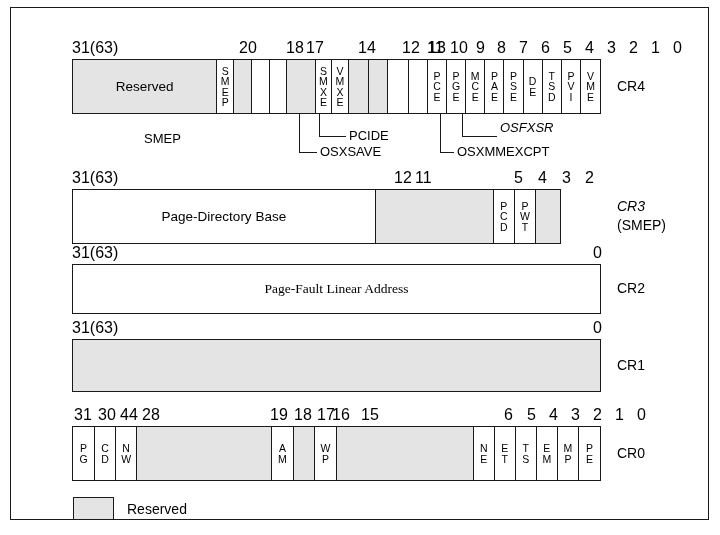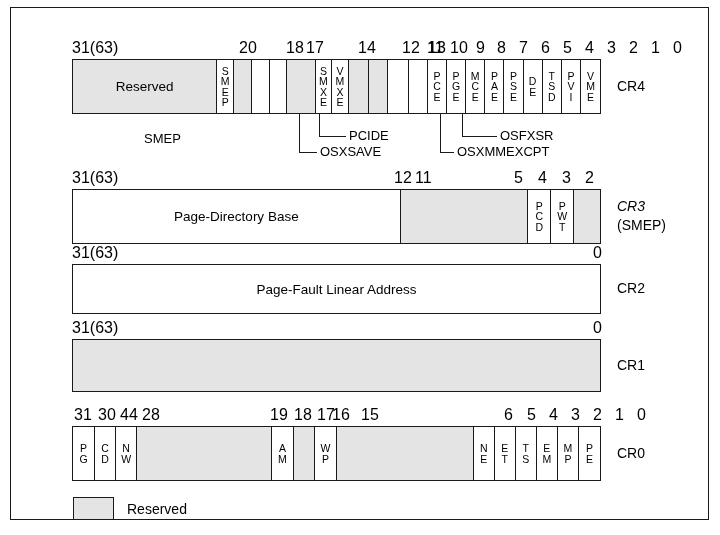--- a/index.html
+++ b/index.html
@@ -199,33 +199,33 @@
   <div class="lead-corner" style="left:288px;top:106px;width:17px;height:38px;"></div>
   <span class="callout-text" style="left:309px;top:136px;">OSXSAVE</span>
 
   <div class="lead-corner" style="left:308px;top:106px;width:26px;height:22px;"></div>
   <span class="callout-text" style="left:338px;top:120px;">PCIDE</span>
 
   <div class="lead-corner" style="left:429px;top:106px;width:13px;height:38px;"></div>
   <span class="callout-text" style="left:446px;top:136px;">OSXMMEXCPT</span>
 
   <div class="lead-corner" style="left:451px;top:106px;width:34px;height:22px;"></div>
-  <span class="callout-text" style="left:489px;top:120px;">OSFXSR</span>
+  <span class="callout-text" style="left:489px;top:112px;font-style:italic;">OSFXSR</span>
 
   <div class="reg" id="reg-cr3" style="left:61px;top:163px;width:529px;height:72px;">
     <div class="bits">
       <span class="bitlbl" style="left:0px;">31(63)</span>
       <span class="bitlbl" style="left:322px;">12</span>
       <span class="bitlbl" style="left:343px;">11</span>
       <span class="bitlbl" style="left:442px;">5</span>
       <span class="bitlbl" style="left:466px;">4</span>
       <span class="bitlbl" style="left:490px;">3</span>
       <span class="bitlbl" style="left:513px;">2</span>
     </div>
-    <div class="box" style="top:18px;width:529px;height:55px;">
+    <div class="box" style="top:18px;width:489px;height:55px;">
       <div class="cell plain" style="width:329px;">
           <span class="htext">Page-Directory Base</span>
         </div>
       <div class="cell res" style="width:128px;"></div>
       <div class="cell plain" style="width:23px;">
           <span class="vstack">
             <span>P</span>
             <span>C</span>
             <span>D</span>
           </span>
@@ -242,21 +242,21 @@
     <span class="reglabel" style="left:545px;top:27px;font-style:italic;">CR3</span>
     <span class="reglabel" style="left:545px;top:46px;">(SMEP)</span>
   </div>
 
   <div class="reg" id="reg-cr2" style="left:61px;top:238px;width:529px;height:68px;">
     <div class="bits">
       <span class="bitlbl" style="left:0px;">31(63)</span>
       <span class="bitlbl" style="left:521px;">0</span>
     </div>
     <div class="box" style="top:18px;width:529px;height:50px;">
-      <div class="cell plain nb" style="width:529px;">
+      <div class="cell plain nb" style="width:529px;font-family:Liberation Serif, serif;">
           <span class="htext">Page-Fault Linear Address</span>
         </div>
     </div>
     <span class="reglabel" style="left:545px;top:34px;">CR2</span>
   </div>
 
   <div class="reg" id="reg-cr1" style="left:61px;top:313px;width:529px;height:68px;">
     <div class="bits">
       <span class="bitlbl" style="left:0px;">31(63)</span>
       <span class="bitlbl" style="left:521px;">0</span>

